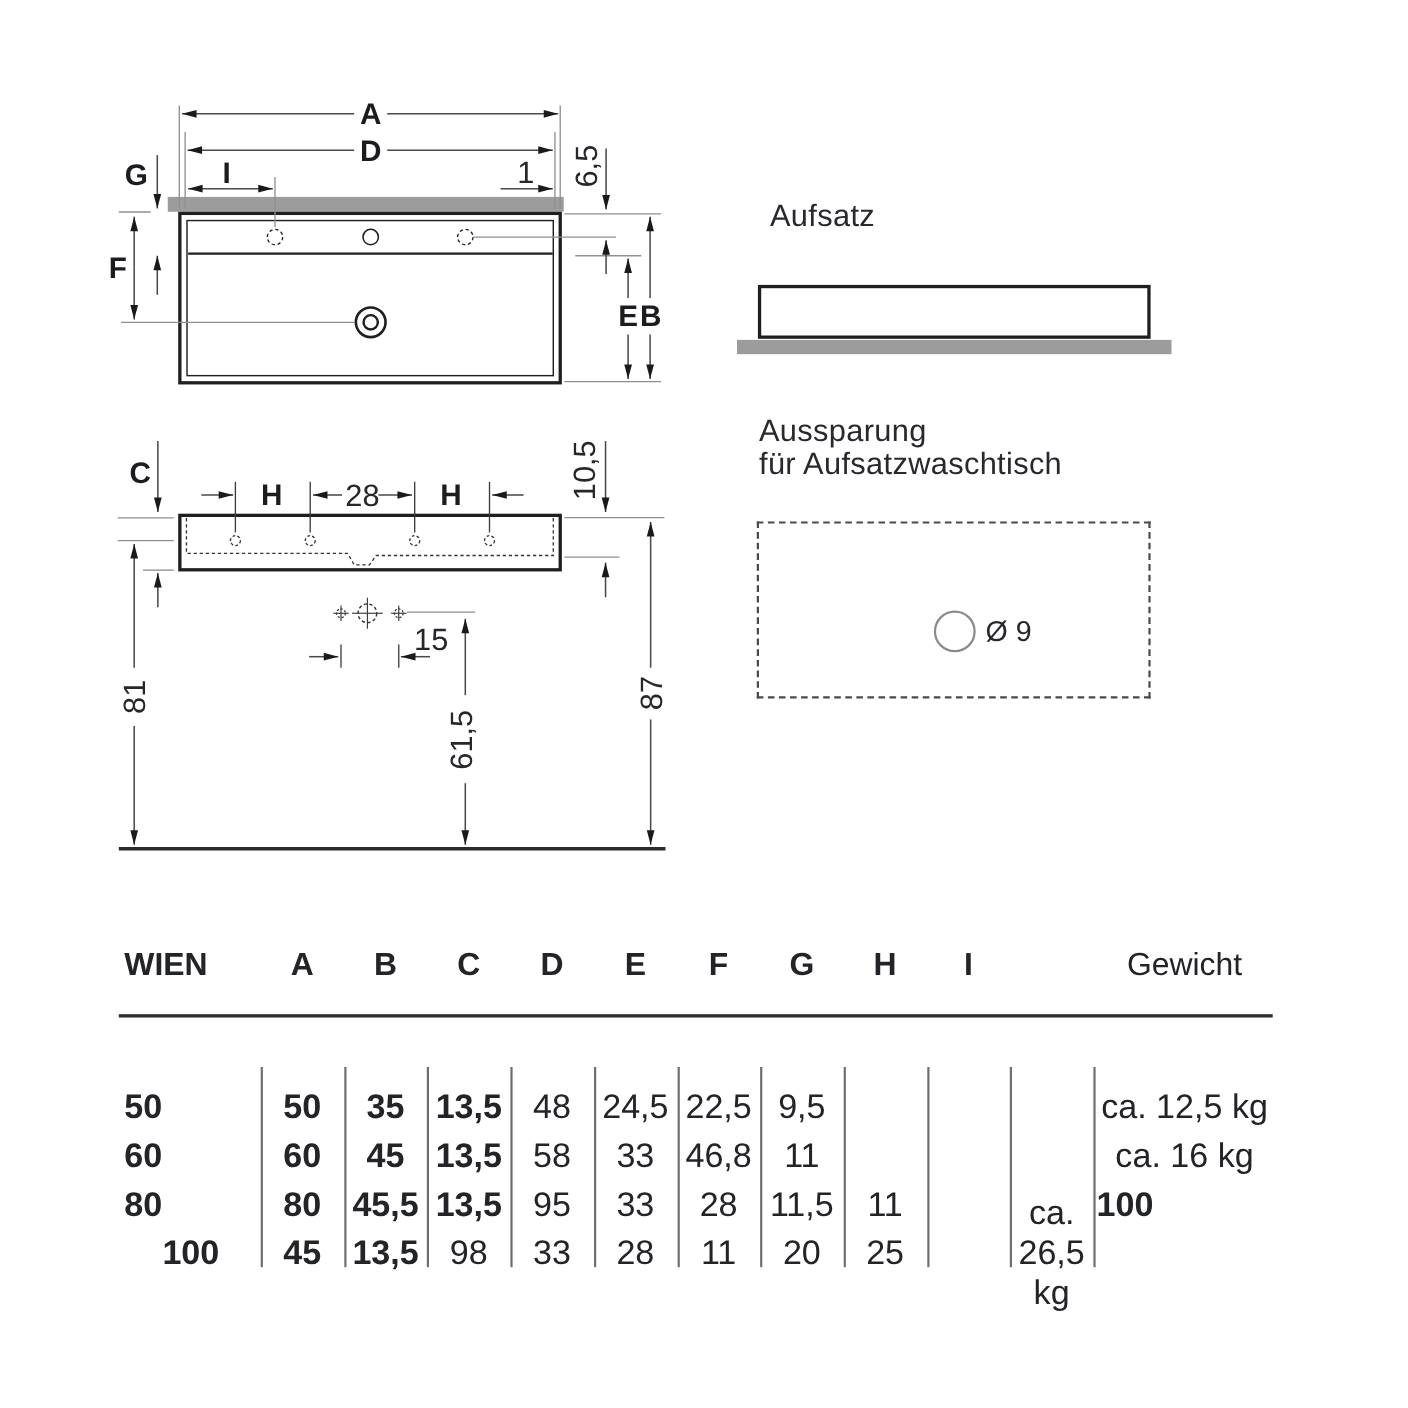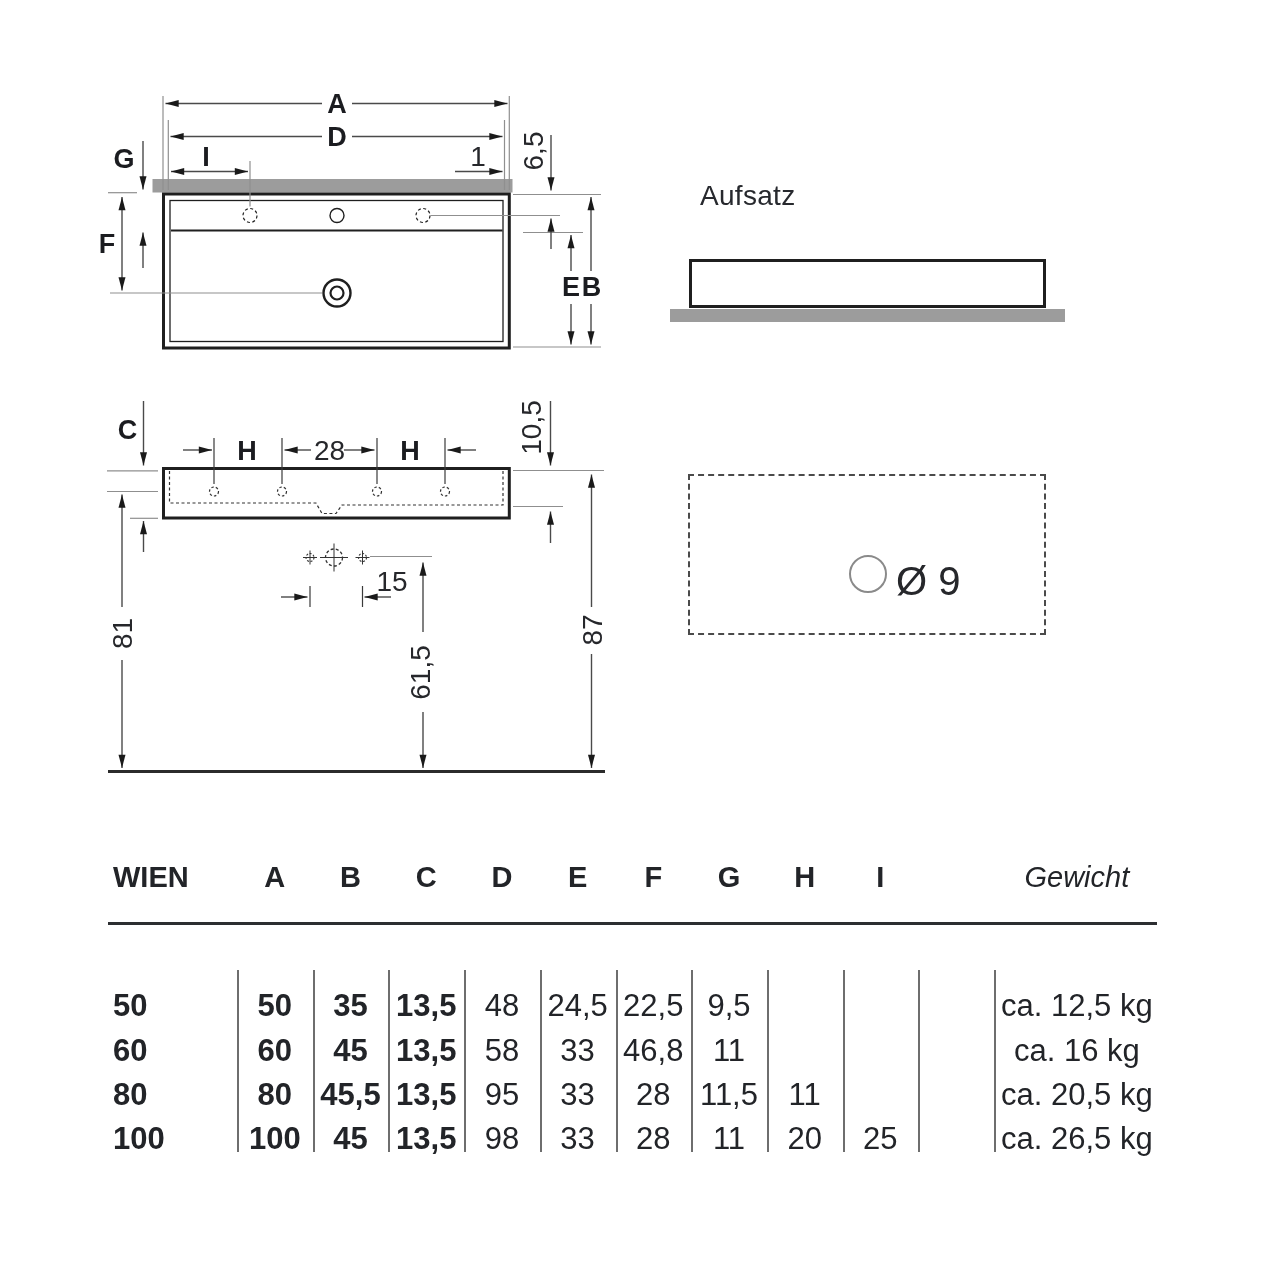--- a/index.html
+++ b/index.html
@@ -9,30 +9,30 @@
   svg text{font-family:"Liberation Sans", sans-serif;fill:#1b1c20;}
   svg .lab{font-size:27px;font-weight:700;}
   svg .num{font-size:28px;font-weight:400;fill:#26272b;}
   .heading{font-size:28px;line-height:30px;color:#27292e;letter-spacing:.3px;}
   
   .tgrid{display:grid;grid-template-columns:127px repeat(10,75.7px) 166px;text-align:center;}
   .tgrid .cell{display:flex;align-items:center;justify-content:center;}
   .tgrid .cell.first{justify-content:flex-start;padding-left:3px;}
   .hdr{font-size:29px;font-weight:700;}
   .hdr .cell{height:30px;}
-  .hdr .reg{font-weight:400;font-style:italic;}
+  .hdr .reg{font-weight:400;}
   .rows{grid-auto-rows:44.4px;font-size:31px;}
   .rows .b{font-weight:700;}
   .vsep{position:absolute;width:2px;top:970px;height:182px;background:#6e6e6e;}
   .hline{position:absolute;top:922px;height:3px;background:#2c2e31;}
   .strip{background:#9c9c9c;}
   .aufsatz-rect{border:3px solid #1f1f1f;background:#fff;}
   .cutout-rect{border:2px dashed #4a4a4a;}
   .cutout-circle{border:2px solid #8a8a8a;border-radius:50%;}
-  .dia-label{font-size:40px;color:#26272b;}
+  .dia-label{font-size:26px;color:#26272b;}
 </style>
 </head>
 <body>
 
 <div id="page">
 
   <svg class="abs" style="left:90px;top:80px;" width="530" height="290" viewBox="90 80 530 290">
     <defs>
       <marker id="ar1" viewBox="0 0 14 8" refX="13.6" refY="4" markerWidth="14" markerHeight="8" orient="auto-start-reverse" markerUnits="userSpaceOnUse">
         <path d="M0.4,0.5 L13.6,4 L0.4,7.5 Z" fill="#1a1a1a"></path>
@@ -171,20 +171,21 @@
     <text class="num" x="392" y="591" text-anchor="middle">15</text>
     <text class="num" transform="rotate(-90 429.5 672.5)" x="429.5" y="672.5" text-anchor="middle">61,5</text>
     <text class="num" transform="rotate(-90 131.5 633.5)" x="131.5" y="633.5" text-anchor="middle">81</text>
     <text class="num" transform="rotate(-90 601.5 630)" x="601.5" y="630" text-anchor="middle">87</text>
   </svg>
 
   <div class="abs heading" style="left:688px;top:181px;margin-left:12px;">Aufsatz</div>
   <div class="abs aufsatz-rect" style="left:689px;top:259px;width:351px;height:43px;"></div>
   <div class="abs strip" style="left:670px;top:309px;width:395px;height:13px;"></div>
 
+  <div class="abs heading" style="left:690px;top:377px;width:420px;"><span>Aussparung</span><br><span>für Aufsatzwaschtisch</span></div>
   <div class="abs cutout-rect" style="left:688px;top:474px;width:354px;height:157px;"></div>
   <div class="abs cutout-circle" style="left:849px;top:555px;width:34px;height:34px;"></div>
   <div class="abs dia-label" style="left:896px;top:559px;">Ø 9</div>
 
   <div class="abs tgrid hdr" style="left:110px;top:862px;width:1050px;">
     <div class="cell first">WIEN</div>
     <div class="cell">A</div>
     <div class="cell">B</div>
     <div class="cell">C</div>
     <div class="cell">D</div>
@@ -243,21 +244,20 @@
     <div class="cell b">80</div>
     <div class="cell b">45,5</div>
     <div class="cell b">13,5</div>
     <div class="cell">95</div>
     <div class="cell">33</div>
     <div class="cell">28</div>
     <div class="cell">11,5</div>
     <div class="cell">11</div>
     <div class="cell"></div>
     <div class="cell"></div>
-    <div class="cell">ca. 20,5 kg</div>
 
     <div class="cell first b">100</div>
     <div class="cell b">100</div>
     <div class="cell b">45</div>
     <div class="cell b">13,5</div>
     <div class="cell">98</div>
     <div class="cell">33</div>
     <div class="cell">28</div>
     <div class="cell">11</div>
     <div class="cell">20</div>

